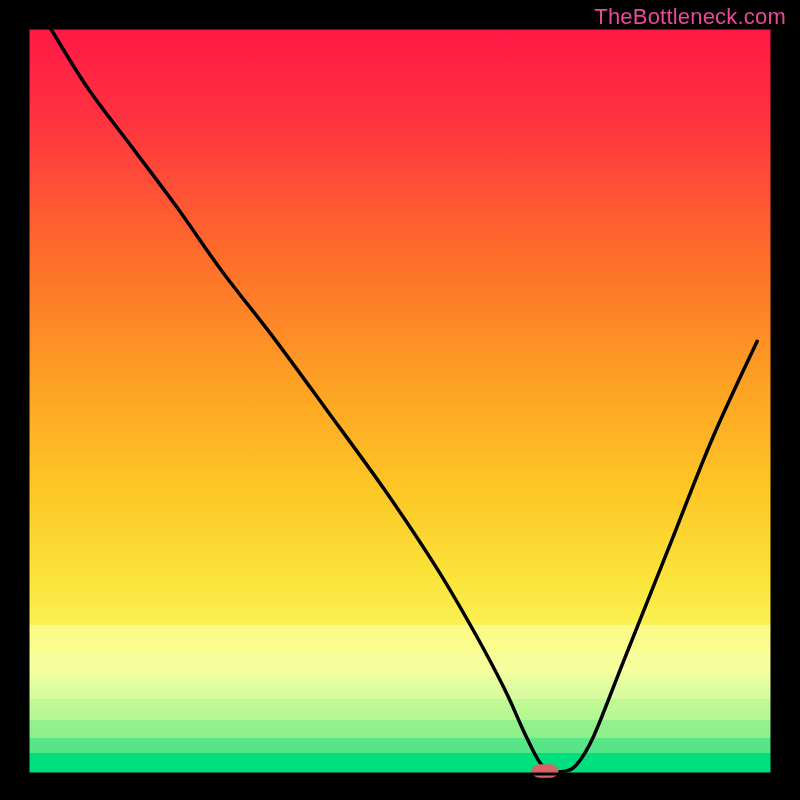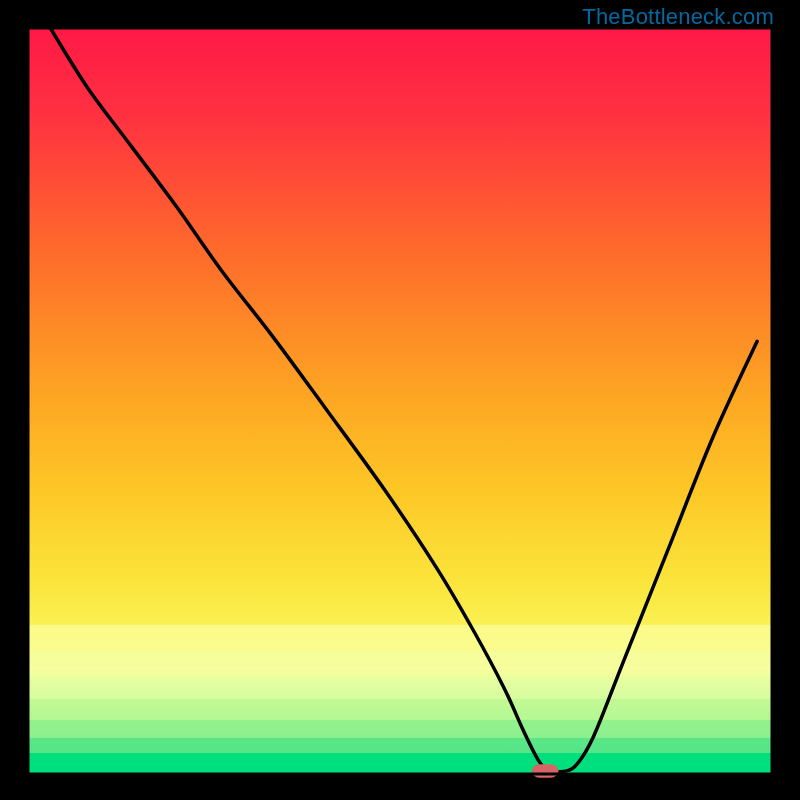--- a/index.html
+++ b/index.html
@@ -13,22 +13,22 @@
   .canvas {
     position: absolute;
     top: 0;
     left: 0;
     width: 800px;
     height: 800px;
   }
   .watermark {
     position: absolute;
     top: 4px;
-    right: 26px;
-    color: #0369a1;
+    right: 14px;
+    color: #ec4899;
     font-size: 22px;
     font-weight: 500;
     letter-spacing: 0.2px;
   }
 </style>
 </head>
 <body>
 
 <svg class="canvas" viewBox="0 0 800 800">
   <defs>

